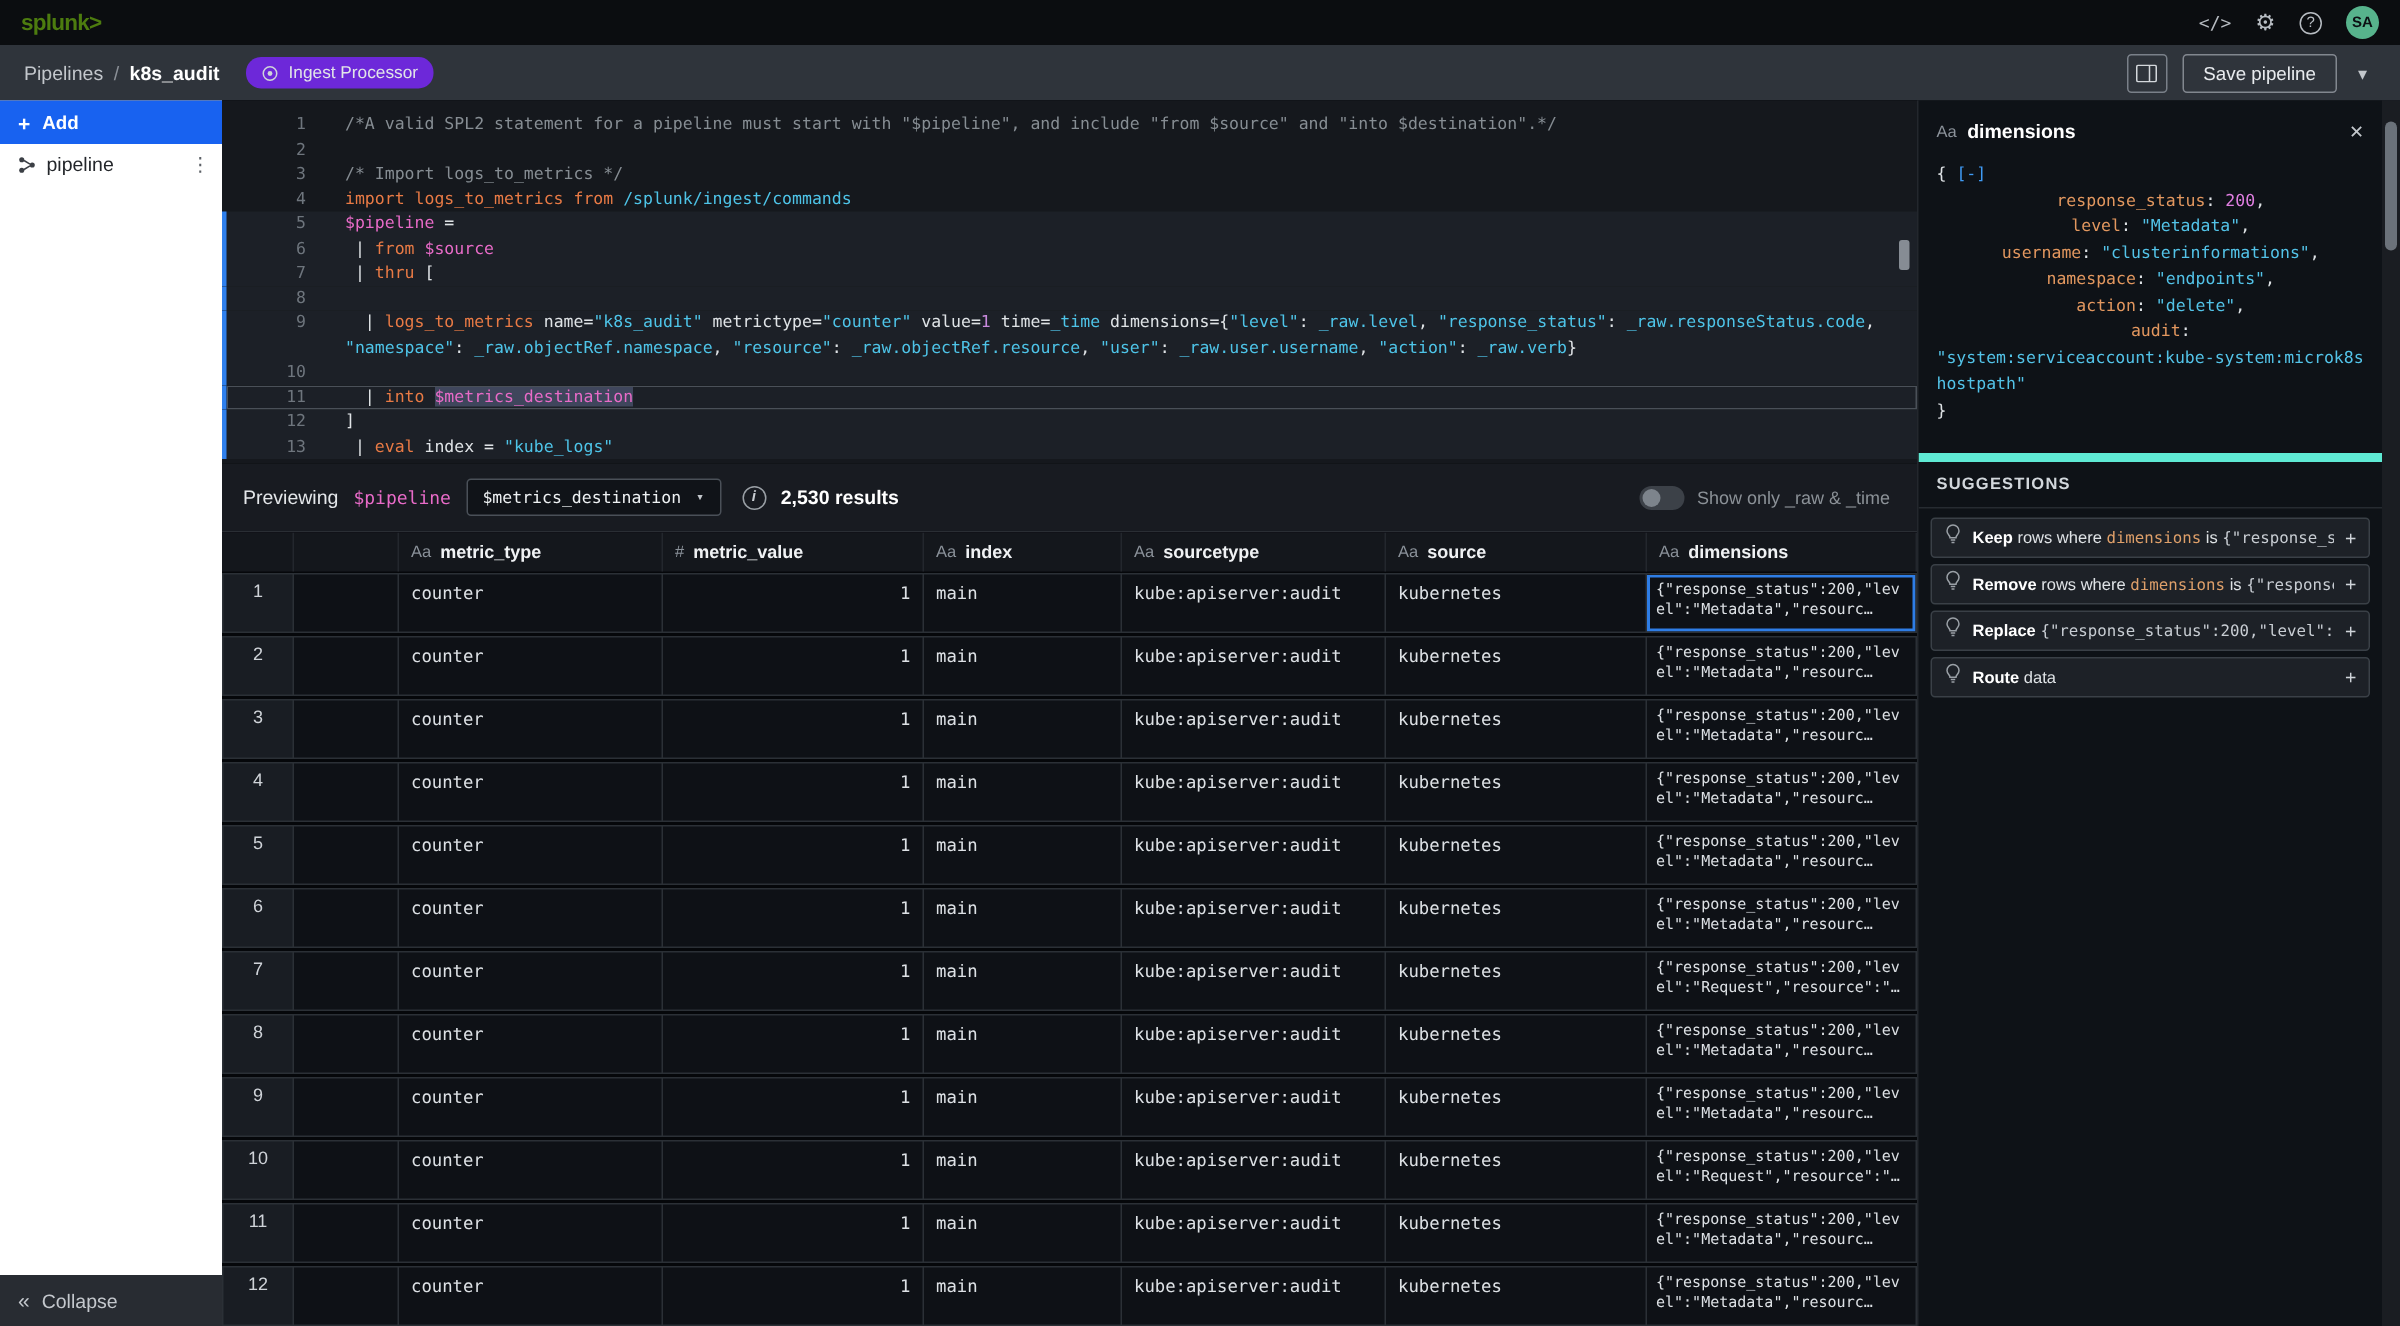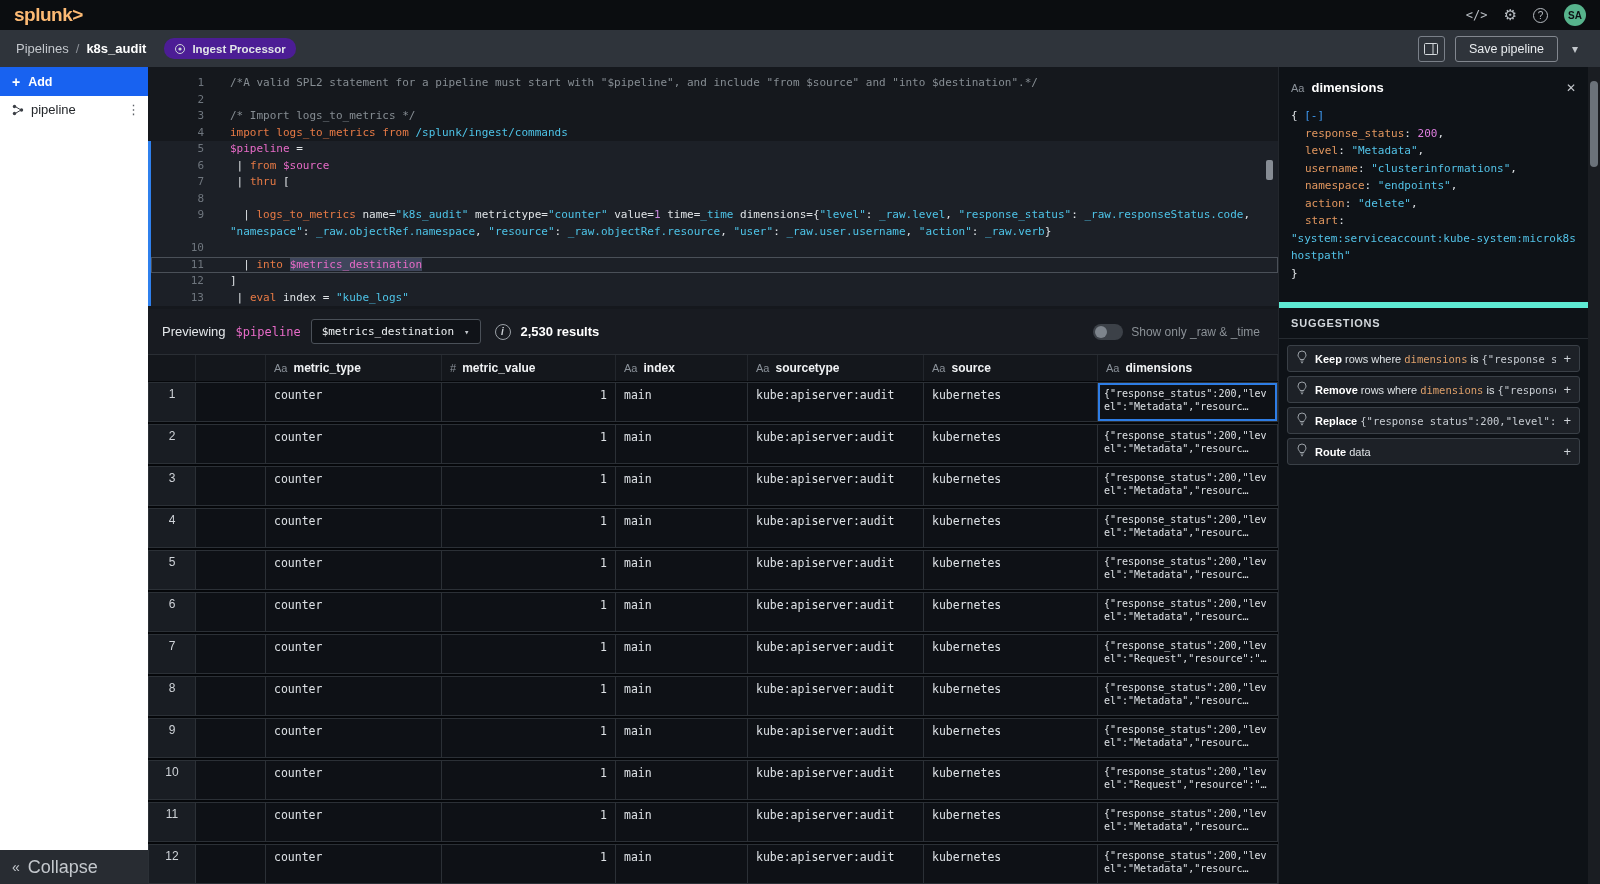--- a/index.html
+++ b/index.html
@@ -2,36 +2,36 @@
 <html><head>
 <meta charset="utf-8">
 <style>
   * { box-sizing: border-box; margin: 0; padding: 0; }
   html,body { width:1600px; height:884px; overflow:hidden; background:#05070a;
     font-family:"Liberation Sans", sans-serif; }
   .mono { font-family:"DejaVu Sans Mono", monospace; }
 
   
   .topbar { height:30px; background:#0b0d10; display:flex; align-items:center; padding:0 14px; }
-  .logo { color:#fdba74; font-weight:bold; font-size:19px; letter-spacing:-0.5px;text-align:center; }
+  .logo { color:#4d7c0f; font-weight:bold; font-size:15px; letter-spacing:-0.5px;text-align:center; }
   .topbar-right { margin-left:auto; display:flex; align-items:center; gap:16px; }
   .tb-icon { color:#b7bcc2; font-size:12px; cursor:pointer; }
   .tb-icon.gear { font-size:15px; }
   .tb-icon.help { width:15px; height:15px; border:1px solid #b7bcc2; border-radius:50%;
     display:inline-flex; align-items:center; justify-content:center; font-size:10px; }
   .avatar { width:22px; height:22px; border-radius:50%; background:#57b38c; color:#0c1013;
     font-size:10px; font-weight:bold; display:flex; align-items:center; justify-content:center; }
 
   
   .subbar { height:37px; background:#2f343b; display:flex; align-items:center; padding:0 22px 0 16px; }
   .crumb-root { color:#c3c7cc; font-size:13px; cursor:pointer; }
   .crumb-sep { color:#8b9097; font-size:13px; margin:0 7px; }
   .crumb-cur { color:#ffffff; font-size:13px; font-weight:bold; }
-  .badge { margin-left:18px; background:#4c1d95; border-radius:10px; height:21px;
-    display:flex; align-items:center; gap:6px; padding:0 10px; color:#e2e5e8; font-size:11.5px;font-weight:bold; }
+  .badge { margin-left:18px; background:#6d28d9; border-radius:10px; height:21px;
+    display:flex; align-items:center; gap:6px; padding:0 10px; color:#e2e5e8; font-size:11.5px; }
   .subbar-right { margin-left:auto; display:flex; align-items:center; gap:10px; }
   .grid-btn { width:27px; height:26px; border:1px solid #7a8089; border-radius:3px;
     display:flex; align-items:center; justify-content:center; cursor:pointer; background:transparent; }
   .save-btn { border:1px solid #82878f; border-radius:3px; background:transparent; color:#e9ecef;
     font-size:12.5px; padding:5px 13px; cursor:pointer; font-family:"Liberation Sans",sans-serif; }
   .panel-chev { color:#c3c7cc; font-size:12px; cursor:pointer; margin-left:4px; }
 
   
   .main { display:flex; height:817px; position:relative; }
 
@@ -40,21 +40,21 @@
     display:flex; align-items:center; gap:8px; padding:0 12px; cursor:pointer; }
   .add-plus { font-size:14px; font-weight:bold; }
   .side-item { height:27px; display:flex; align-items:center; gap:7px; padding:0 8px 0 12px;
     cursor:pointer; }
   .side-item-label { font-size:13px; color:#23262a; flex:1; }
   .kebab { color:#5c6066; font-size:13px; cursor:pointer; }
   .side-fill { flex:1; }
   .collapse-bar { height:34px; background:#282c32; display:flex; align-items:center; gap:8px;
     padding:0 12px; cursor:pointer; }
   .collapse-icon { color:#c4c8cd; font-size:14px; }
-  .collapse-label { color:#c4c8cd; font-size:18px; }
+  .collapse-label { color:#c4c8cd; font-size:13px; }
 
   
   .content { width:1130px; display:flex; flex-direction:column; background:#05070a; }
 
   
   .editor { height:242px; background:#15181d; padding-top:8px; position:relative; overflow:hidden; }
   .cline { display:flex; height:16.5px; line-height:16.5px; border-left:3px solid transparent;
     white-space:pre; }
   .cline.hl { border-left-color:#2f80ed; background:#1c2027; }
   .cline.cur { box-shadow:inset 0 0 0 1px #4a5058; }
@@ -120,21 +120,21 @@
   
   .rightpanel { width:310px; background:#0e1217; border-left:1px solid #23272d;
     display:flex; flex-direction:column; overflow:hidden; }
   .rp-head { display:flex; align-items:center; padding:13px 12px 8px 12px; }
   .rp-type { color:#8b929a; font-size:11px; margin-right:7px; }
   .rp-title { color:#ffffff; font-size:13px; font-weight:bold; flex:1; }
   .rp-close { color:#c3c7cc; font-size:12px; cursor:pointer; }
   .json-block { padding:4px 12px 10px 12px; font-family:"DejaVu Sans Mono",monospace;
     font-size:11px; line-height:17.5px; }
   .jline { white-space:pre; overflow:hidden; }
-  .jline.ind { padding-left:14px; }
+  .jline.ind { padding-left:14px;text-align:center; }
   .j-plain { color:#dfe3e6; }
   .j-coll { color:#3f9bf5; cursor:pointer; }
   .j-key { color:#e2975f; }
   .j-num { color:#df7ee0; }
   .j-str { color:#53c3e8; }
   .sugg-title { margin-top:10px; padding:9px 12px; border-top:6px solid #5eead4;
     border-bottom:1px solid #262b31; color:#d2d7dc; font-size:11px; font-weight:bold;
     letter-spacing:0.8px; }
   .sugg-list { padding:6px 8px; display:flex; flex-direction:column; gap:4px; }
   .sugg { background:#1d2127; border:1px solid #3a4047; border-radius:3px; height:27px;
@@ -444,21 +444,21 @@
       <span class="rp-title">dimensions</span>
       <span class="rp-close">✕</span>
     </div>
     <div class="json-block" id="json-block">
         <div class="jline"><span class="j-plain">{ </span><span class="j-coll">[-]</span></div>
         <div class="jline ind"><span class="j-key">response_status</span><span class="j-plain">: </span><span class="j-num">200</span><span class="j-plain">,</span></div>
         <div class="jline ind"><span class="j-key">level</span><span class="j-plain">: </span><span class="j-str">"Metadata"</span><span class="j-plain">,</span></div>
         <div class="jline ind"><span class="j-key">username</span><span class="j-plain">: </span><span class="j-str">"clusterinformations"</span><span class="j-plain">,</span></div>
         <div class="jline ind"><span class="j-key">namespace</span><span class="j-plain">: </span><span class="j-str">"endpoints"</span><span class="j-plain">,</span></div>
         <div class="jline ind"><span class="j-key">action</span><span class="j-plain">: </span><span class="j-str">"delete"</span><span class="j-plain">,</span></div>
-        <div class="jline ind"><span class="j-key">start</span><span class="j-plain">:</span></div>
+        <div class="jline ind"><span class="j-key">audit</span><span class="j-plain">:</span></div>
         <div class="jline j-str">"system:serviceaccount:kube-system:microk8s-</div>
         <div class="jline j-str">hostpath"</div>
         <div class="jline j-plain">}</div>
       </div>
     <div class="sugg-title">SUGGESTIONS</div>
     <div class="sugg-list" id="suggestions-list">
         <div class="sugg">
           <span class="bulb"><svg width="12" height="14" viewBox="0 0 12 14">
               <path d="M6 1a4 4 0 0 1 4 4c0 1.5-.8 2.3-1.4 3-.4.5-.6.9-.6 1.5H4c0-.6-.2-1-.6-1.5C2.8 7.3 2 6.5 2 5a4 4 0 0 1 4-4z" fill="none" stroke="#9aa0a6"></path>
               <path d="M4.5 11h3M5 12.7h2" stroke="#9aa0a6" fill="none"></path>

